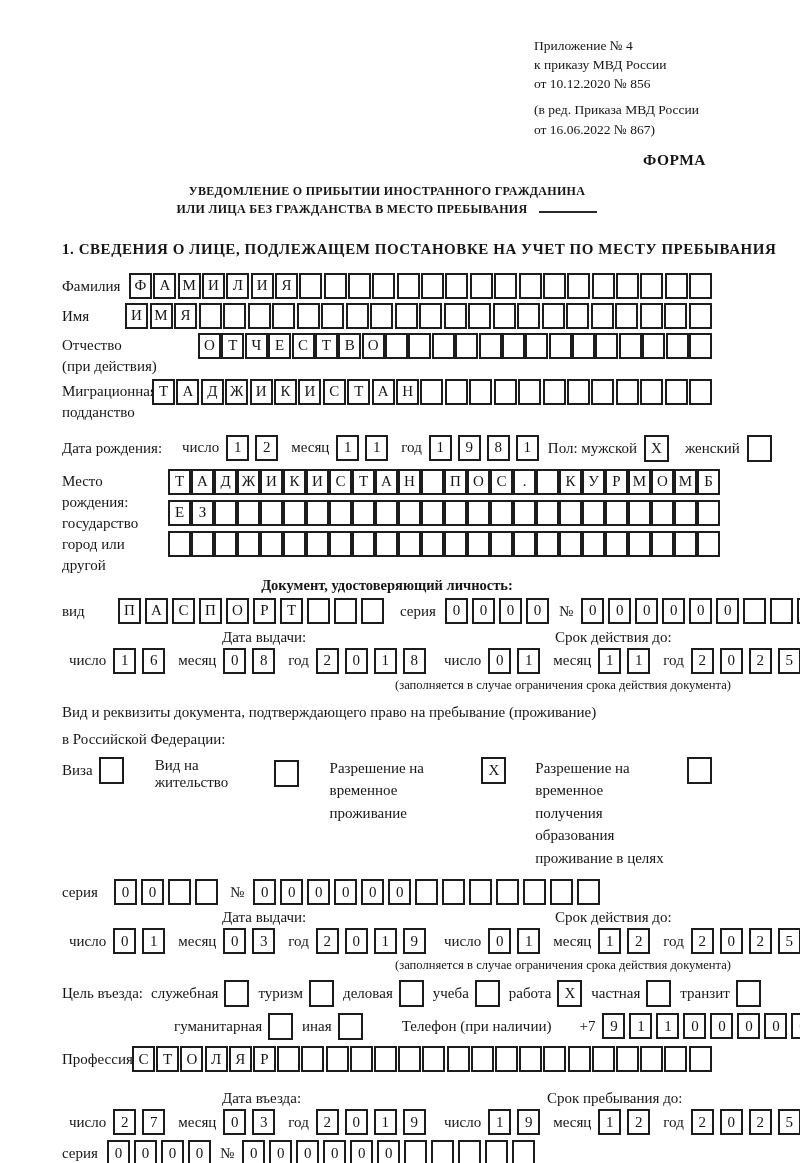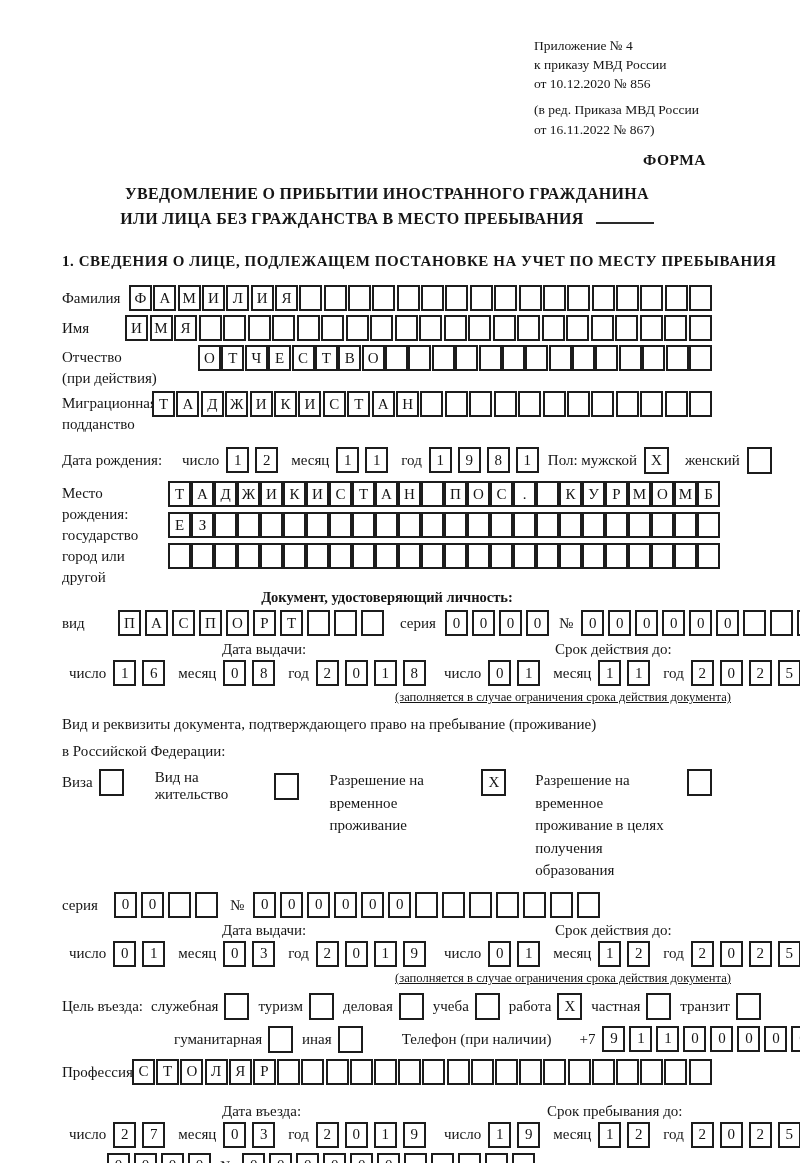--- a/index.html
+++ b/index.html
@@ -8,21 +8,21 @@
     font-family:"Liberation Serif", serif;color:#151515;
   }
   .page{box-sizing:border-box;width:732px;height:1163px;padding:36px 20px 0 62px;}
 
   
   .annex{margin-left:auto;width:178px;font-size:13.5px;line-height:1.42;}
   .annex .amend{margin-top:7px;}
   .form-word{margin-top:12px;text-align:right;padding-right:6px;font-weight:bold;font-size:15.5px;letter-spacing:.5px;}
 
   
-  .title{margin-top:13px;text-align:center;font-weight:bold;font-size:16px;line-height:1.55;letter-spacing:.3px;}
+  .title{margin-top:13px;text-align:center;font-weight:bold;font-size:12px;line-height:1.55;letter-spacing:.3px;}
   .blank-underline{display:inline-block;width:58px;border-bottom:2.5px solid #2a2a2a;margin-left:12px;vertical-align:baseline;}
 
   .section-heading{margin-top:22px;font-weight:bold;font-size:15px;letter-spacing:.55px;white-space:nowrap;}
 
   .formbody{margin-top:15px;}
   .row{display:flex;align-items:flex-start;margin-bottom:4px;}
   .flabel{font-size:15px;flex:none;line-height:26px;}
   .flabel-multi{font-size:15px;flex:none;line-height:21px;padding-top:2px;}
 
   
@@ -46,21 +46,21 @@
   .dategroup .dlabel{font-size:15px;margin:0 7px 0 13px;}
   .dategroup .dlabel:first-child{margin-left:7px;}
   .dategroup .dcells{display:inline-flex;gap:6px;}
 
   .dates{display:flex;margin-bottom:4px;}
   .dc1{width:375px;flex:none;}
   .dc2{flex:1;}
   .dates-head{font-size:15px;margin-bottom:2px;}
   .dc1 .dates-head{margin-left:160px;}
   .dc2 .dates-head{margin-left:118px;}
-  .restrict-note{font-size:12.6px;white-space:nowrap;margin:4px 0 0 -42px;text-decoration:underline;}
+  .restrict-note{font-size:12.6px;white-space:nowrap;margin:4px 0 0 -42px;}
 
   .para{font-size:15px;line-height:1.8;margin:6px 0 4px;}
 
   .res-row{display:flex;align-items:flex-start;margin:2px 0 10px;}
   .cb-stack{text-align:left;font-size:15px;line-height:1.5;}
   .res-row .checkbox{margin-left:9px;}
 
   .cb-group{display:inline-flex;align-items:flex-start;}
   .cb-item{display:inline-flex;align-items:center;margin-right:9px;}
   .cb-item .cb-label{font-size:15px;}
@@ -72,21 +72,21 @@
 <div class="page">
 
   <div class="annex">
     <div>
         <div>Приложение № 4</div>
         <div>к приказу МВД России</div>
         <div>от 10.12.2020 № 856</div>
       </div>
     <div class="amend">
         <div>(в ред. Приказа МВД России</div>
-        <div>от 16.11.2022 № 867)</div>
+        <div>от 16.06.2022 № 867)</div>
       </div>
   </div>
 
   <div class="form-word">ФОРМА</div>
 
   <div class="title">
     <div>УВЕДОМЛЕНИЕ О ПРИБЫТИИ ИНОСТРАННОГО ГРАЖДАНИНА</div>
     <div><span>ИЛИ ЛИЦА БЕЗ ГРАЖДАНСТВА В МЕСТО ПРЕБЫВАНИЯ</span><span class="blank-underline"></span></div>
   </div>
 
@@ -434,22 +434,22 @@
       <span class="cb-item" style="margin-left:22px;align-items:flex-start">
         <span class="cb-stack">
             <div>Разрешение на временное</div>
             <div>проживание</div>
           </span>
         <span class="checkbox">X</span>
       </span>
       <span class="cb-item" style="margin-left:20px;margin-right:0;align-items:flex-start">
         <span class="cb-stack">
             <div>Разрешение на временное</div>
+            <div>получения образования</div>
             <div>проживание в целях</div>
-            <div>получения образования</div>
           </span>
         <span class="checkbox"></span>
       </span>
     </div>
 
     <div class="row" style="margin-bottom:4px">
       <span class="flabel" style="width:52px">серия</span>
       <span class="cells-inline">
           <span class="cell">0</span>
           <span class="cell">0</span>

